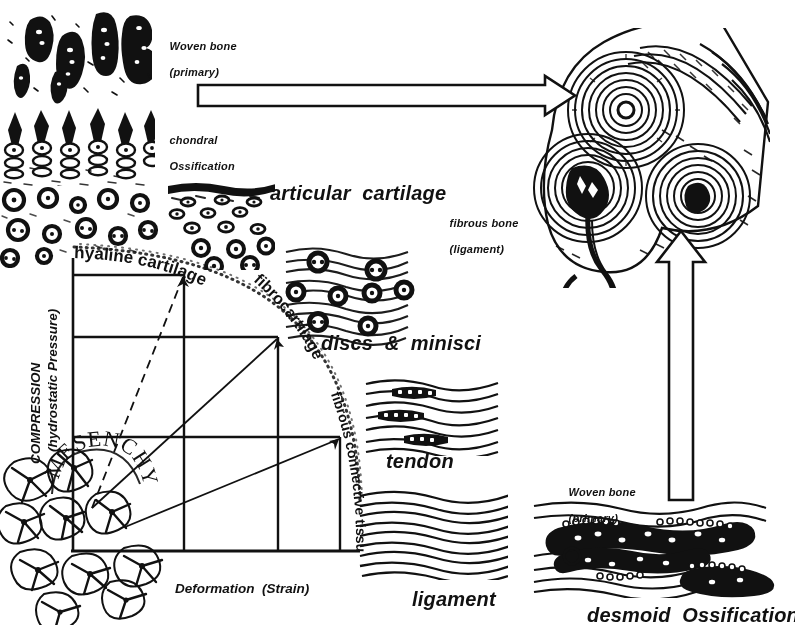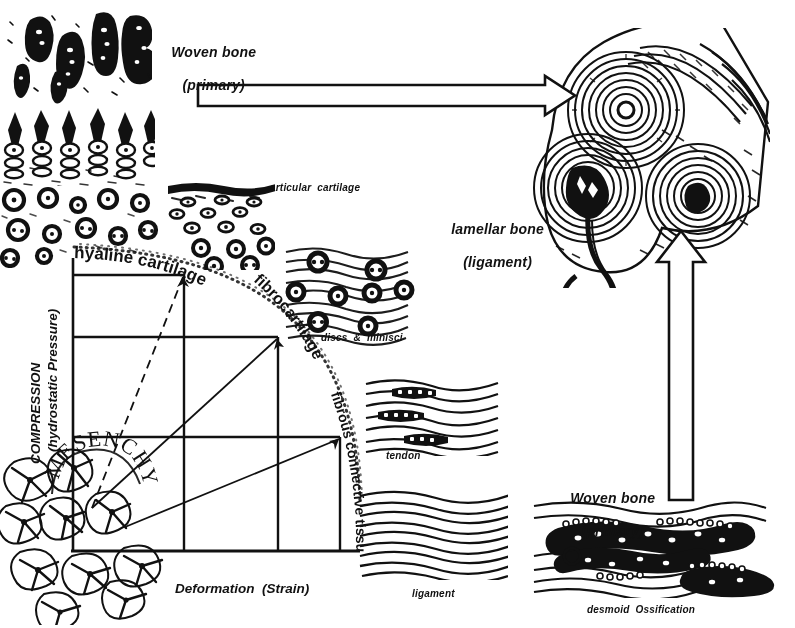--- a/index.html
+++ b/index.html
@@ -3,22 +3,22 @@
 <meta charset="utf-8">
 <style>
   html,body{margin:0;padding:0;background:#ffffff;}
   body{width:795px;height:628px;overflow:hidden;
        font-family:"Liberation Sans",sans-serif;color:#000;}
   #stage{position:relative;width:795px;height:628px;background:#fff;}
 
   .lbl{position:absolute;font-style:italic;font-weight:700;
        font-family:"Liberation Sans",sans-serif;
        color:#111;line-height:1.18;white-space:pre;letter-spacing:.2px;}
-  .lbl.sz15{font-size:14px;text-align:center;}
-  .lbl.sz14{font-size:10px;}
+  .lbl.sz15{font-size:11px;}
+  .lbl.sz14{font-size:20px;}
 
   .axislbl{position:absolute;font-style:italic;font-weight:700;font-size:13.5px;
            font-family:"Liberation Sans",sans-serif;color:#111;white-space:pre;}
   .vaxis{transform-origin:0 0;transform:rotate(-90deg);}
 
   svg{position:absolute;left:0;top:0;width:795px;height:628px;overflow:visible;}
   .tex{fill:#111;}
 </style>
 </head>
 <body>
@@ -553,31 +553,35 @@
   </text>
 
   </g>
 </svg>
 
 <div class="lbl sz15" style="left:163px;top:27px;">
   <span>Woven bone</span><br>
   <span>(primary)</span>
 </div>
 
+<div class="lbl sz15" style="left:163px;top:121px;">
+  <span>chondral</span><br>
+  <span>Ossification</span>
+</div>
 
 <div class="lbl sz14" style="left:270px;top:182px;">articular  cartilage</div>
 
 <div class="lbl sz14" style="left:321px;top:332px;">discs  &amp;  minisci</div>
 
 <div class="lbl sz14" style="left:386px;top:450px;">tendon</div>
 
 <div class="lbl sz14" style="left:412px;top:576px;margin-top:12px;">ligament</div>
 
 <div class="lbl sz15" style="left:443px;top:204px;">
-  <span>lamellar bone</span><br>
+  <span>fibrous bone</span><br>
   <span>(ligament)</span>
 </div>
 
 <div class="lbl sz15" style="left:562px;top:473px;">
   <span>Woven bone</span><br>
   <span>(primary)</span>
 </div>
 
 <div class="lbl sz14" style="left:587px;top:604px;">desmoid  Ossification</div>
 

